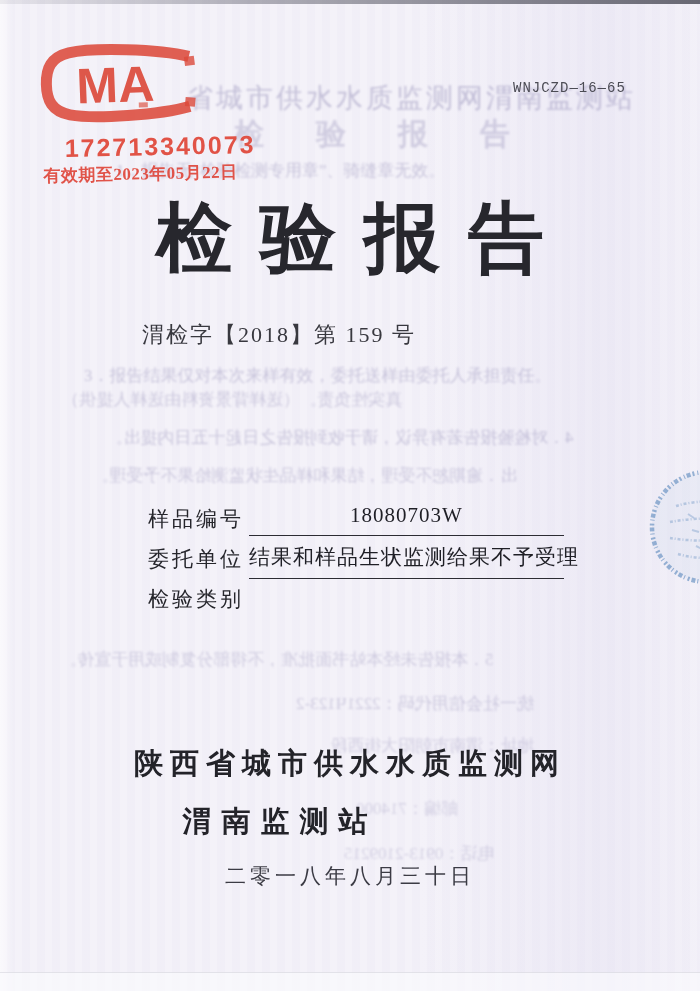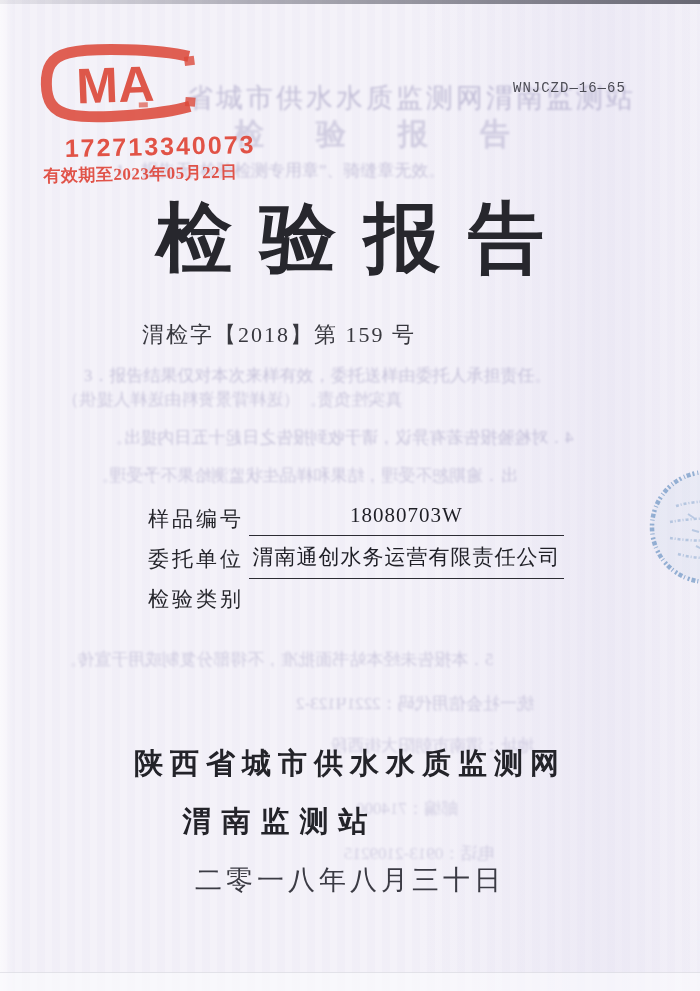--- a/index.html
+++ b/index.html
@@ -39,21 +39,21 @@
   .form-label{position:absolute;left:148px;top:5px;font-size:21px;letter-spacing:3px;color:#26262c;}
   .form-value{position:absolute;left:249px;top:3px;width:315px;text-align:center;
     font-size:21px;letter-spacing:1px;color:#1f1f26;border-bottom:1.5px solid #2c2c33;
     padding-bottom:7px;white-space:nowrap;}
 
   .org1{position:absolute;left:0;top:744px;width:700px;text-align:center;
     font-size:29px;font-weight:600;letter-spacing:7px;color:#232329;}
   .org2{position:absolute;left:0;top:802px;width:560px;text-align:center;
     font-size:29px;font-weight:600;letter-spacing:10px;color:#232329;}
   .date-line{position:absolute;left:0;top:862px;width:700px;text-align:center;
-    font-size:27px;letter-spacing:4px;color:#3b3b44;}
+    font-size:21px;letter-spacing:4px;color:#3b3b44;}
 
   
   .ghost{position:absolute;color:#6a639b;filter:blur(0.8px);white-space:nowrap;
     font-family:"Liberation Serif","DejaVu Serif",serif;pointer-events:none;}
   .mir{transform:scaleX(-1);}
   #gl0{top:80px;left:186px;font-size:27px;opacity:.34;letter-spacing:3px;}
   #gl1{top:114px;left:234px;font-size:30px;opacity:.24;letter-spacing:52px;font-weight:bold;}
   #gl2{top:159px;left:96px;font-size:17px;opacity:.30;margin-left:20px;}
   #gl3{top:271px;left:86px;font-size:17px;opacity:.30;}
   #gl4{top:348px;left:84px;font-size:17px;opacity:.30;margin-top:16px;}
@@ -104,21 +104,21 @@
   <div class="main-title">检验报告</div>
   <div class="doc-number">渭检字【2018】第 159 号</div>
 
   <div class="form">
     <div class="form-row">
       <span class="form-label">样品编号</span>
       <span class="form-value">18080703W</span>
     </div>
     <div class="form-row">
       <span class="form-label">委托单位</span>
-      <span class="form-value">渭南通创水务运营有限责任公司</span>
+      <span class="form-value">结果和样品生状监测给果不予受理</span>
     </div>
     <div class="form-row">
       <span class="form-label">检验类别</span>
     </div>
   </div>
 
   <svg class="blue-seal" width="120" height="124" viewBox="0 0 120 124">
     <circle cx="59" cy="61" r="55" fill="none" stroke="rgba(66,118,178,0.52)" stroke-width="4.5" stroke-dasharray="4 2 2 3 1 2"></circle>
     <circle cx="59" cy="61" r="55" fill="rgba(110,158,201,0.06)"></circle>
     <path d="M 28 40 q 20 -6 46 -4 M 22 56 q 26 -5 58 -3 M 22 72 q 24 4 56 2 M 30 88 q 20 6 44 3" fill="none" stroke="rgba(66,118,178,0.30)" stroke-width="2.5" stroke-dasharray="3 2 1 2"></path>

